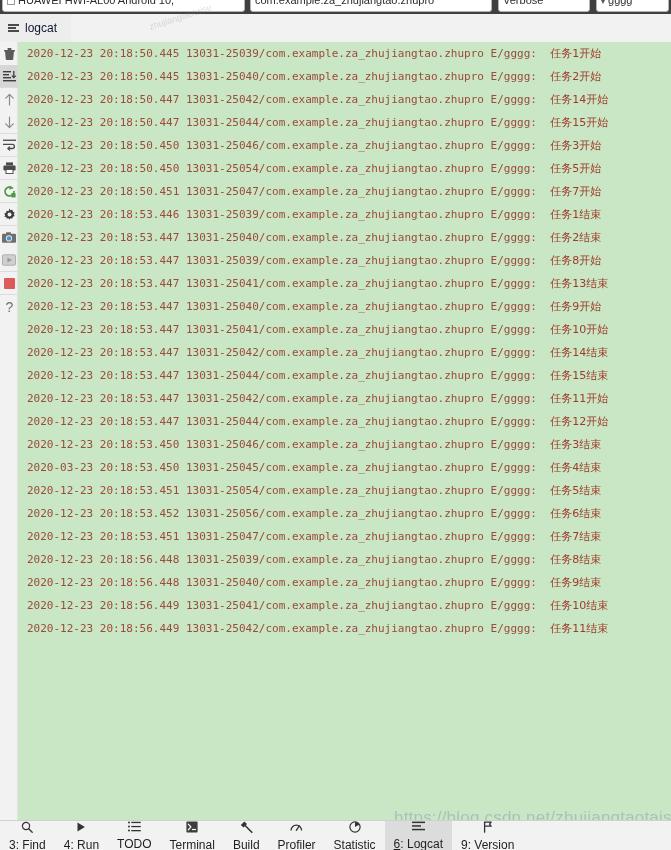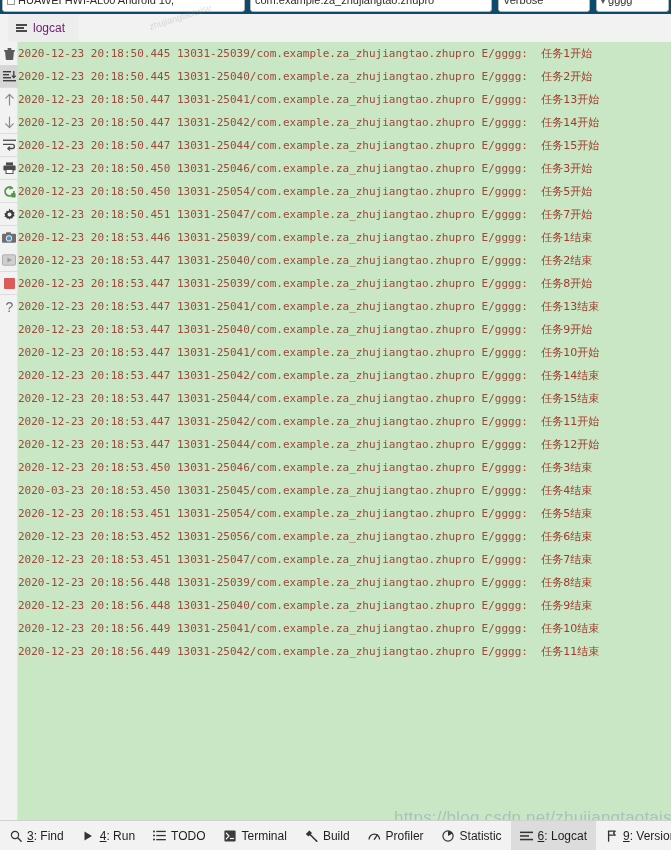--- a/index.html
+++ b/index.html
@@ -7,21 +7,21 @@
     width: 671px; height: 850px;
     overflow: hidden;
     background: #f2f2f2;
     font-family: "Liberation Sans", sans-serif;
   }
   #app { position: relative; width: 671px; height: 850px; }
 
   
   .toolbar-strip {
     position: absolute; top: 0; left: 0; width: 671px; height: 14px;
-    background: #0c4a6e; overflow: hidden;
+    background: #404040; overflow: hidden;
   }
   .tb-field {
     position: absolute; top: -12px; height: 24px;
     background: #ffffff; border: 1px solid #b6b6b6; border-radius: 3px;
     font-size: 11px; color: #2b2b2b; line-height: 22px;
     white-space: nowrap; overflow: hidden; padding-left: 4px;
   }
   .tb-field .arrow { color: #555; font-size: 8px; padding-right:3px;}
   .tb-dev  { left: 2px;   width: 243px; }
   .tb-proc { left: 250px; width: 242px; }
@@ -31,25 +31,25 @@
     display:inline-block; width:8px;height:8px;border:1px solid #9a9a9a;
     background:#fff; vertical-align:middle; margin-right:3px;
   }
 
   
   .tabrow {
     position: absolute; top: 14px; left: 0; width: 671px; height: 28px;
     background: #f2f2f2;
   }
   .tab-logcat {
-    position: absolute; left: 8px; top: 0; height: 28px;
+    position: absolute; left: 0; top: 0; height: 28px;
     padding: 0 14px 0 8px;
     display: flex; align-items: center; gap: 6px;
     background: #ededed;
-    font-size: 12px; color: #701a75;
+    font-size: 12px; color: #0f172a;
   }
   .hamb { display:inline-block; width:11px; height:8px; position:relative; }
   .hamb i {
     position:absolute; left:0; height:1.5px; background:#4a4a4a; display:block;
   }
   .hamb i:nth-child(1){ top:0;  width:11px; }
   .hamb i:nth-child(2){ top:3px;width:8px; }
   .hamb i:nth-child(3){ top:6px;width:11px; }
 
   
@@ -73,20 +73,21 @@
   .gicon svg { display:block; }
 
   
   .logview {
     position: absolute; left: 18px; top: 0; right: 0; height: 778px;
     background: #c9e7c4;
     overflow: hidden;
   }
   .logline {
     height: 23px; line-height: 23px;
+    padding-left: 9px;
     font-family: "DejaVu Sans Mono", "Liberation Mono", monospace;
     font-size: 11px;
     color: #9c4a3c;
     white-space: pre;
   }
   .logline .msg {
     font-family: "DejaVu Sans", "Liberation Sans", sans-serif;
     font-size: 11px;
     color: #a03a2c;
   }
@@ -108,21 +109,21 @@
 
   
   .statusbar {
     position: absolute; bottom: 0; left: 0; width: 671px; height: 30px;
     background: #f2f2f2; border-top: 1px solid #d0d0d0;
     display: flex; align-items: center;
     font-size: 12px; color: #1f1f1f;
   }
   .sb-item {
     display: flex; align-items: center; gap: 5px;
-    height: 30px; padding: 0 9px; cursor: pointer; white-space: nowrap;
+    height: 30px; padding: 0 9px; cursor: pointer; white-space: nowrap; flex-direction: column;
   }
   .sb-item.active { background: #dcdcdc; align-items: center; }
   .sb-item u { text-decoration: underline; }
   .sb-ic { display:inline-flex; width:13px; height:13px; align-items:center; justify-content:center;}
 </style>
 </head>
 <body>
 
 <div id="app">
 
@@ -242,21 +243,20 @@
       <div class="gicon">
         <svg width="11" height="14" viewBox="0 0 11 14">
             <text x="5.5" y="12" text-anchor="middle" font-family="Liberation Sans, sans-serif" font-size="14" fill="#6e6e6e">?</text>
           </svg>
       </div>
     </div>
 
     <div class="logview" id="logview">
         <div class="logline"><span>2020-12-23 20:18:50.445 13031-25039/com.example.za_zhujiangtao.zhupro E/gggg:  </span><span class="msg">任务1开始</span></div>
         <div class="logline"><span>2020-12-23 20:18:50.445 13031-25040/com.example.za_zhujiangtao.zhupro E/gggg:  </span><span class="msg">任务2开始</span></div>
-        <div class="logline"><span>2020-12-23 20:18:50.447 13031-25041/com.example.za_zhujiangtao.zhupro E/gggg:  </span><span class="msg">任务13开始</span></div>
         <div class="logline"><span>2020-12-23 20:18:50.447 13031-25042/com.example.za_zhujiangtao.zhupro E/gggg:  </span><span class="msg">任务14开始</span></div>
         <div class="logline"><span>2020-12-23 20:18:50.447 13031-25044/com.example.za_zhujiangtao.zhupro E/gggg:  </span><span class="msg">任务15开始</span></div>
         <div class="logline"><span>2020-12-23 20:18:50.450 13031-25046/com.example.za_zhujiangtao.zhupro E/gggg:  </span><span class="msg">任务3开始</span></div>
         <div class="logline"><span>2020-12-23 20:18:50.450 13031-25054/com.example.za_zhujiangtao.zhupro E/gggg:  </span><span class="msg">任务5开始</span></div>
         <div class="logline"><span>2020-12-23 20:18:50.451 13031-25047/com.example.za_zhujiangtao.zhupro E/gggg:  </span><span class="msg">任务7开始</span></div>
         <div class="logline"><span>2020-12-23 20:18:53.446 13031-25039/com.example.za_zhujiangtao.zhupro E/gggg:  </span><span class="msg">任务1结束</span></div>
         <div class="logline"><span>2020-12-23 20:18:53.447 13031-25040/com.example.za_zhujiangtao.zhupro E/gggg:  </span><span class="msg">任务2结束</span></div>
         <div class="logline"><span>2020-12-23 20:18:53.447 13031-25039/com.example.za_zhujiangtao.zhupro E/gggg:  </span><span class="msg">任务8开始</span></div>
         <div class="logline"><span>2020-12-23 20:18:53.447 13031-25041/com.example.za_zhujiangtao.zhupro E/gggg:  </span><span class="msg">任务13结束</span></div>
         <div class="logline"><span>2020-12-23 20:18:53.447 13031-25040/com.example.za_zhujiangtao.zhupro E/gggg:  </span><span class="msg">任务9开始</span></div>

